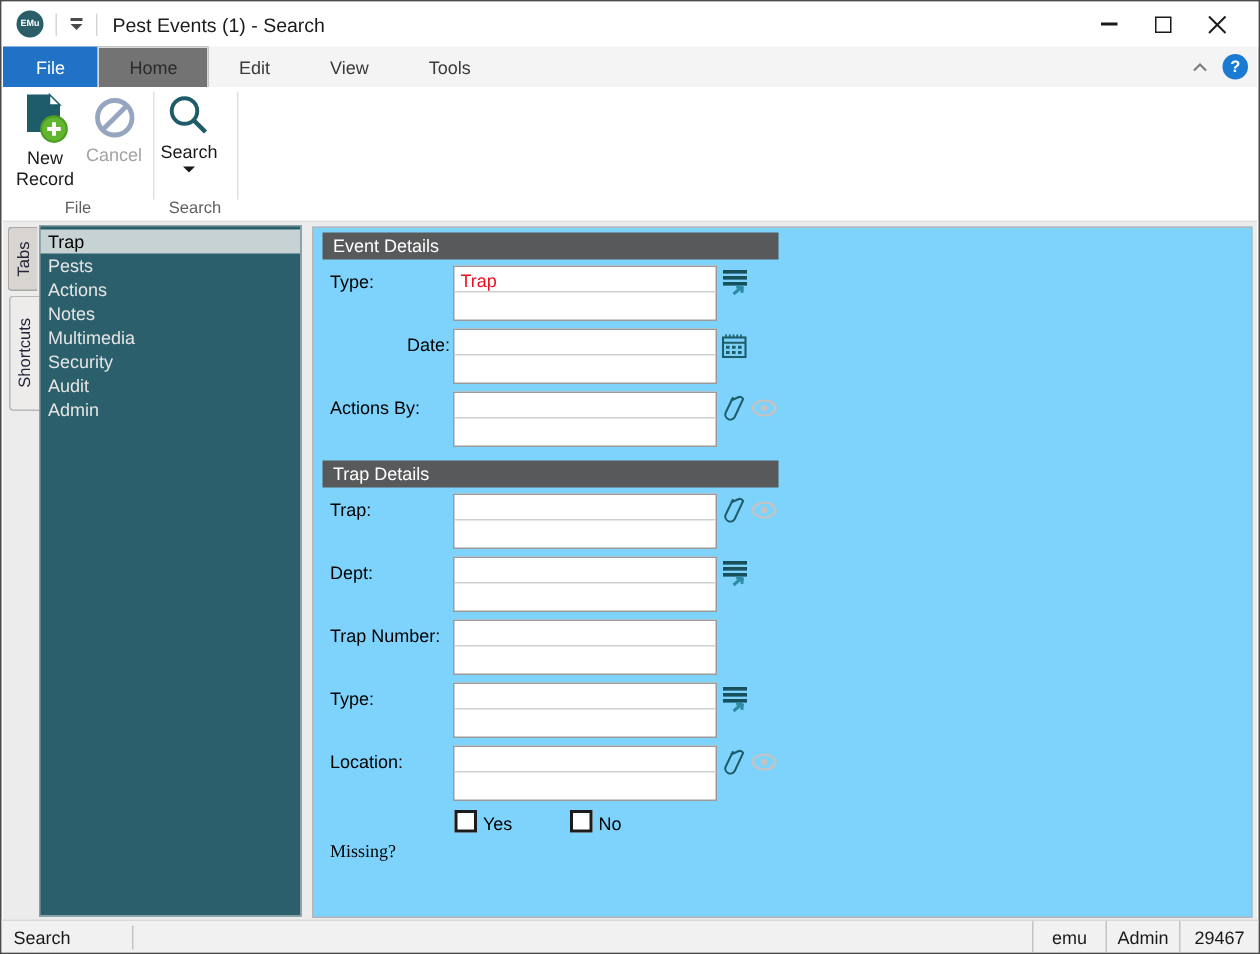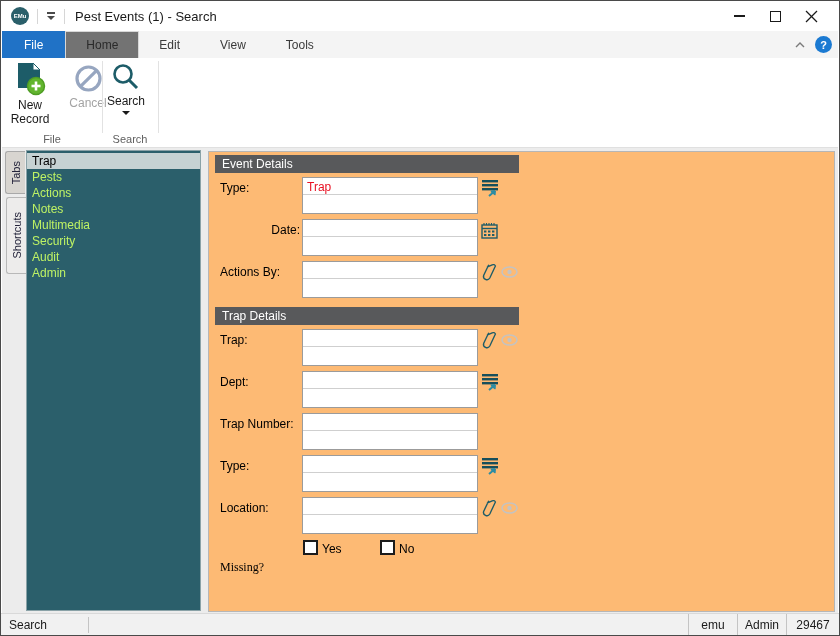--- a/index.html
+++ b/index.html
@@ -49,26 +49,26 @@
   
   .side-tab { position:absolute; width:20px; display:flex; align-items:center; justify-content:center;
     border:1px solid #a9a9a9; border-right:none; border-radius:3px 0 0 3px; }
   .side-tab span { writing-mode:vertical-rl; transform:rotate(180deg); font-size:11px; color:#23233a; }
   .side-tab.sel { left:3px; top:3px; height:43px; background:#d8d5d0; }
   .side-tab.unsel { left:4px; top:49px; height:77px; background:#edeceb; border-color:#b8b8b8; }
 
   
   .nav-panel { position:absolute; left:24px; top:2px; width:175px; height:461px;
     background:#2b5f6b; border:1px solid #8aa2a7; padding-top:2px; }
-  .nav-item { height:16px; line-height:16px; font-size:12px; color:#bef264; padding-left:5px; cursor:default; }
+  .nav-item { height:16px; line-height:16px; font-size:12px; color:#e5e5e5; padding-left:5px; cursor:default; }
   .nav-item.sel { background:#c6d2d3; color:#000000; }
 
   
   .main-panel { position:absolute; left:206px; top:3px; width:627px; height:461px;
-    background:#fdba74; border:1px solid #b6b6b6; }
+    background:#7dd3fc; border:1px solid #b6b6b6; }
   .section-hdr { position:absolute; left:6px; width:304px; height:18px; background:#58595b;
     color:#ffffff; font-size:12px; line-height:18px; padding-left:7px; }
   .f-label { position:absolute; left:11px; width:80px; font-size:12px; color:#000; line-height:15px; }
   .f-box { position:absolute; left:93px; width:176px; height:37px; border:1px solid #9b9b9b; background:#fff; }
   .f-box .row1 { height:17px; border-bottom:1px solid #cfcfcf; font-size:12px; line-height:16px; padding:1px 4px 0 4px;
     white-space:nowrap; overflow:hidden; }
   .icons { position:absolute; left:272px; display:flex; align-items:flex-start; gap:2px; }
   .chk { position:absolute; width:15px; height:15px; border:2px solid #1c1c1c; background:#fff; }
   .chk-label { position:absolute; font-size:12px; color:#000; }
 
@@ -133,21 +133,21 @@
           <path d="M4 1 h15 l7 7 v18 h-22 z" fill="#1d5c68"></path>
           <path d="M19 1 l7 7 h-7 z" fill="#ffffff" stroke="#1d5c68" stroke-width="1"></path>
           <circle cx="22" cy="24" r="8.5" fill="#62b52e" stroke="#4f9d24" stroke-width="1.5"></circle>
           <line x1="22" y1="19.5" x2="22" y2="28.5" stroke="#fff" stroke-width="2.6"></line>
           <line x1="17.5" y1="24" x2="26.5" y2="24" stroke="#fff" stroke-width="2.6"></line>
         </svg>
       </div>
       <div>New Record</div>
     </div>
 
-    <div class="rb-btn disabled" style="left:64px; width:44px;">
+    <div class="rb-btn disabled" style="left:52px; width:44px;">
       <div class="icon-slot" style="margin-top:2px;">
         <svg width="29" height="29" viewBox="0 0 29 29">
           <circle cx="14.5" cy="14.5" r="11.5" fill="none" stroke="#97a6c0" stroke-width="3.2"></circle>
           <line x1="6.8" y1="22.2" x2="22.2" y2="6.8" stroke="#97a6c0" stroke-width="3.2"></line>
         </svg>
       </div>
       <div style="margin-top:3px;">Cancel</div>
     </div>
 
     <div class="rb-sep" style="left:100px;"></div>

